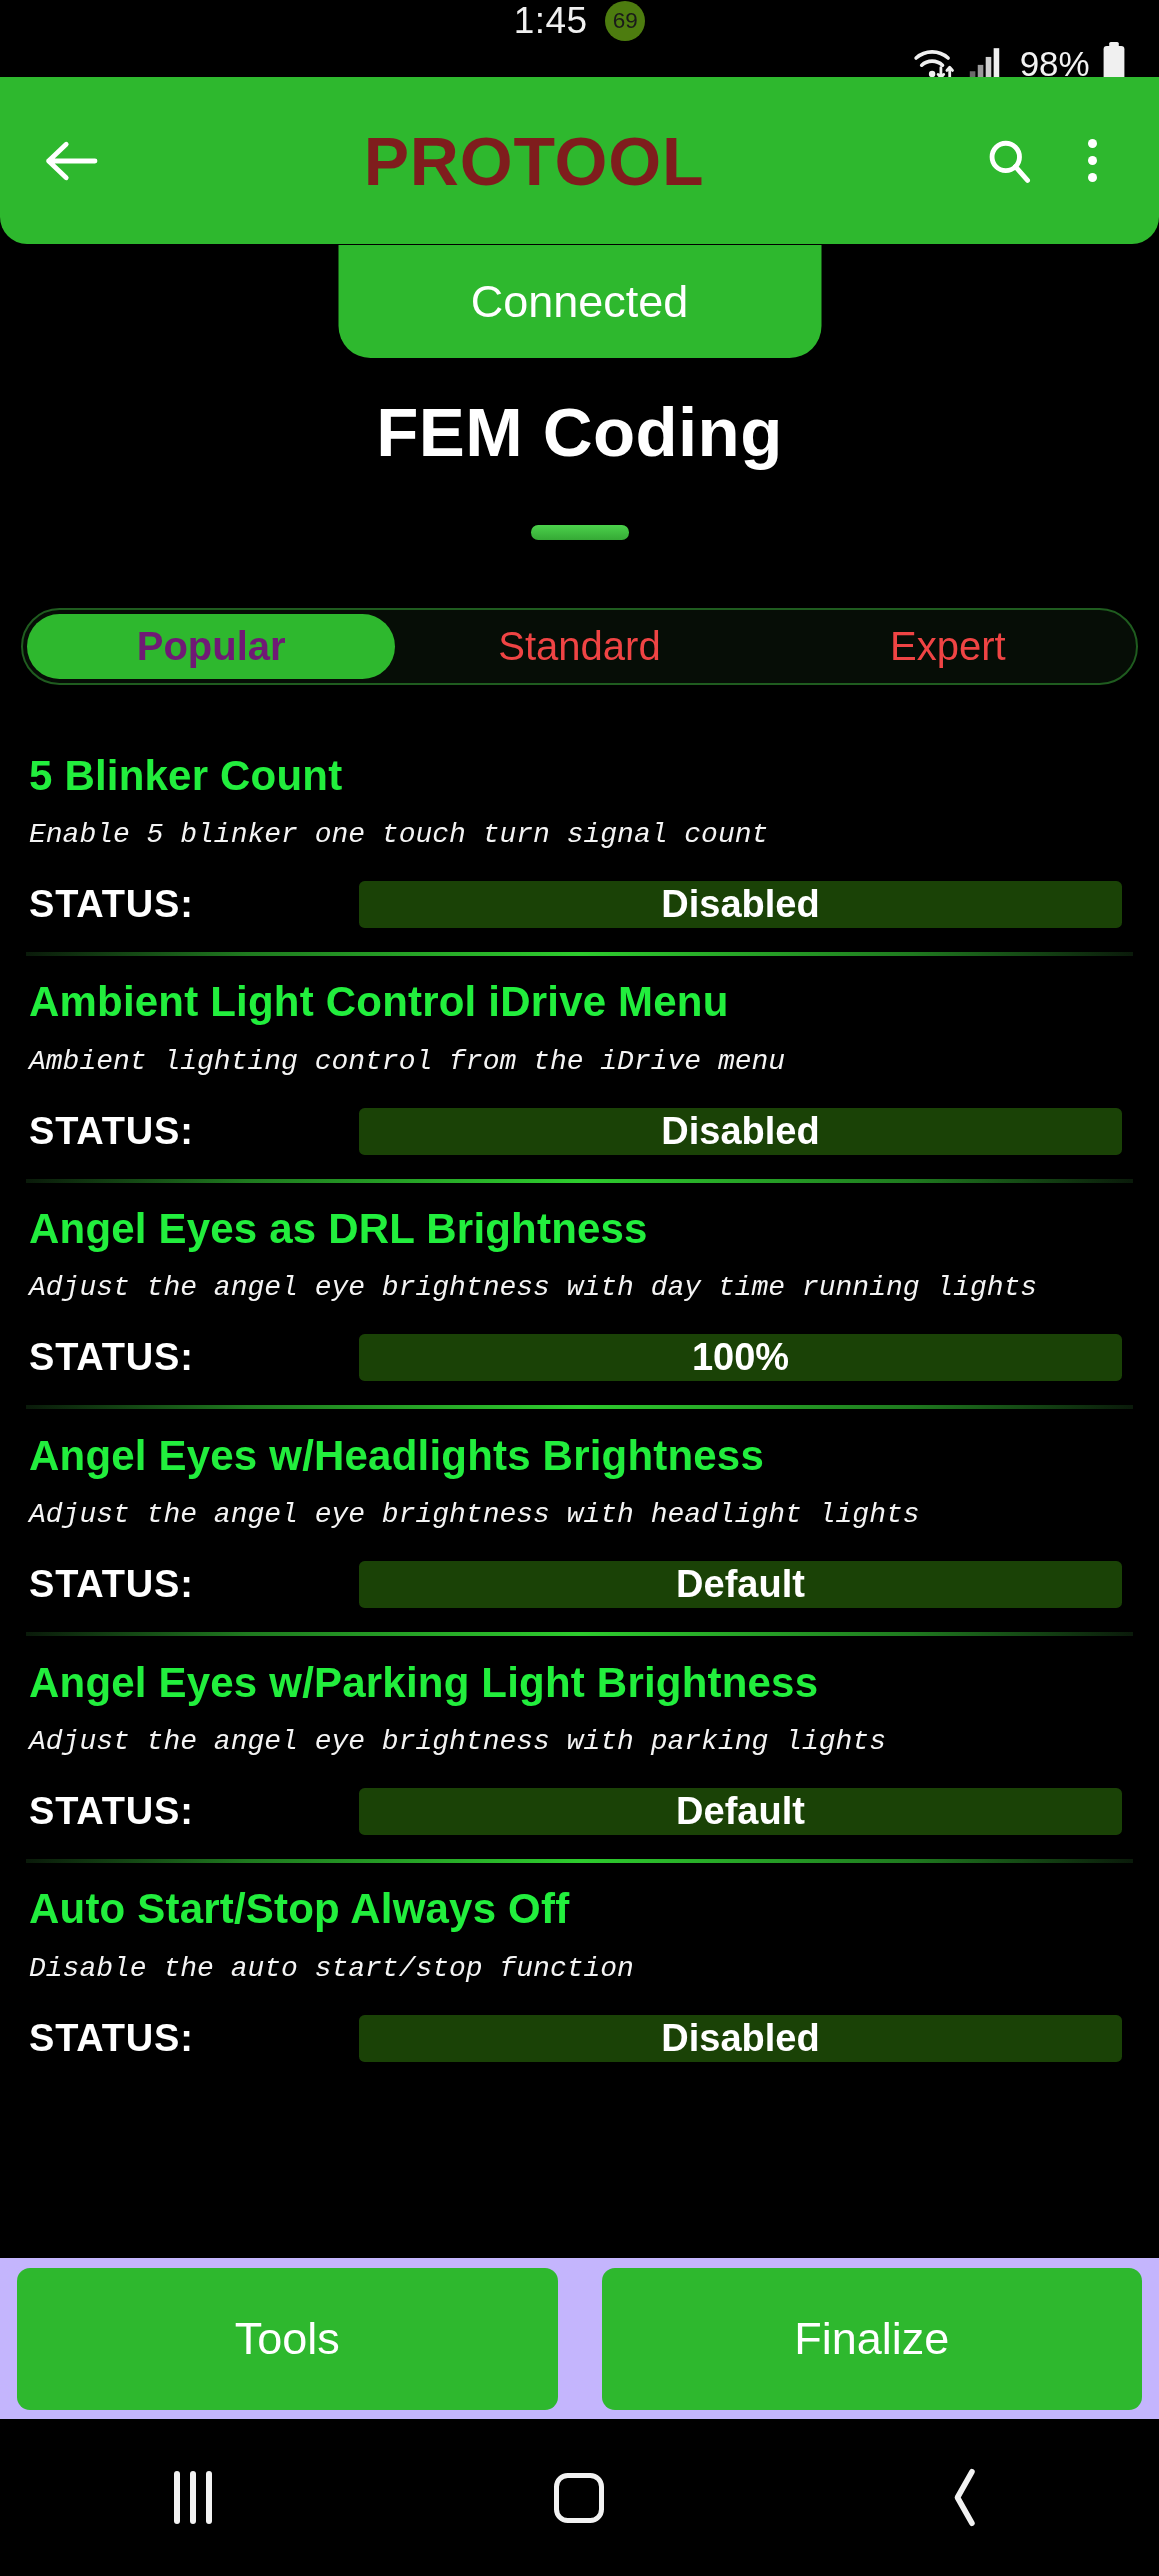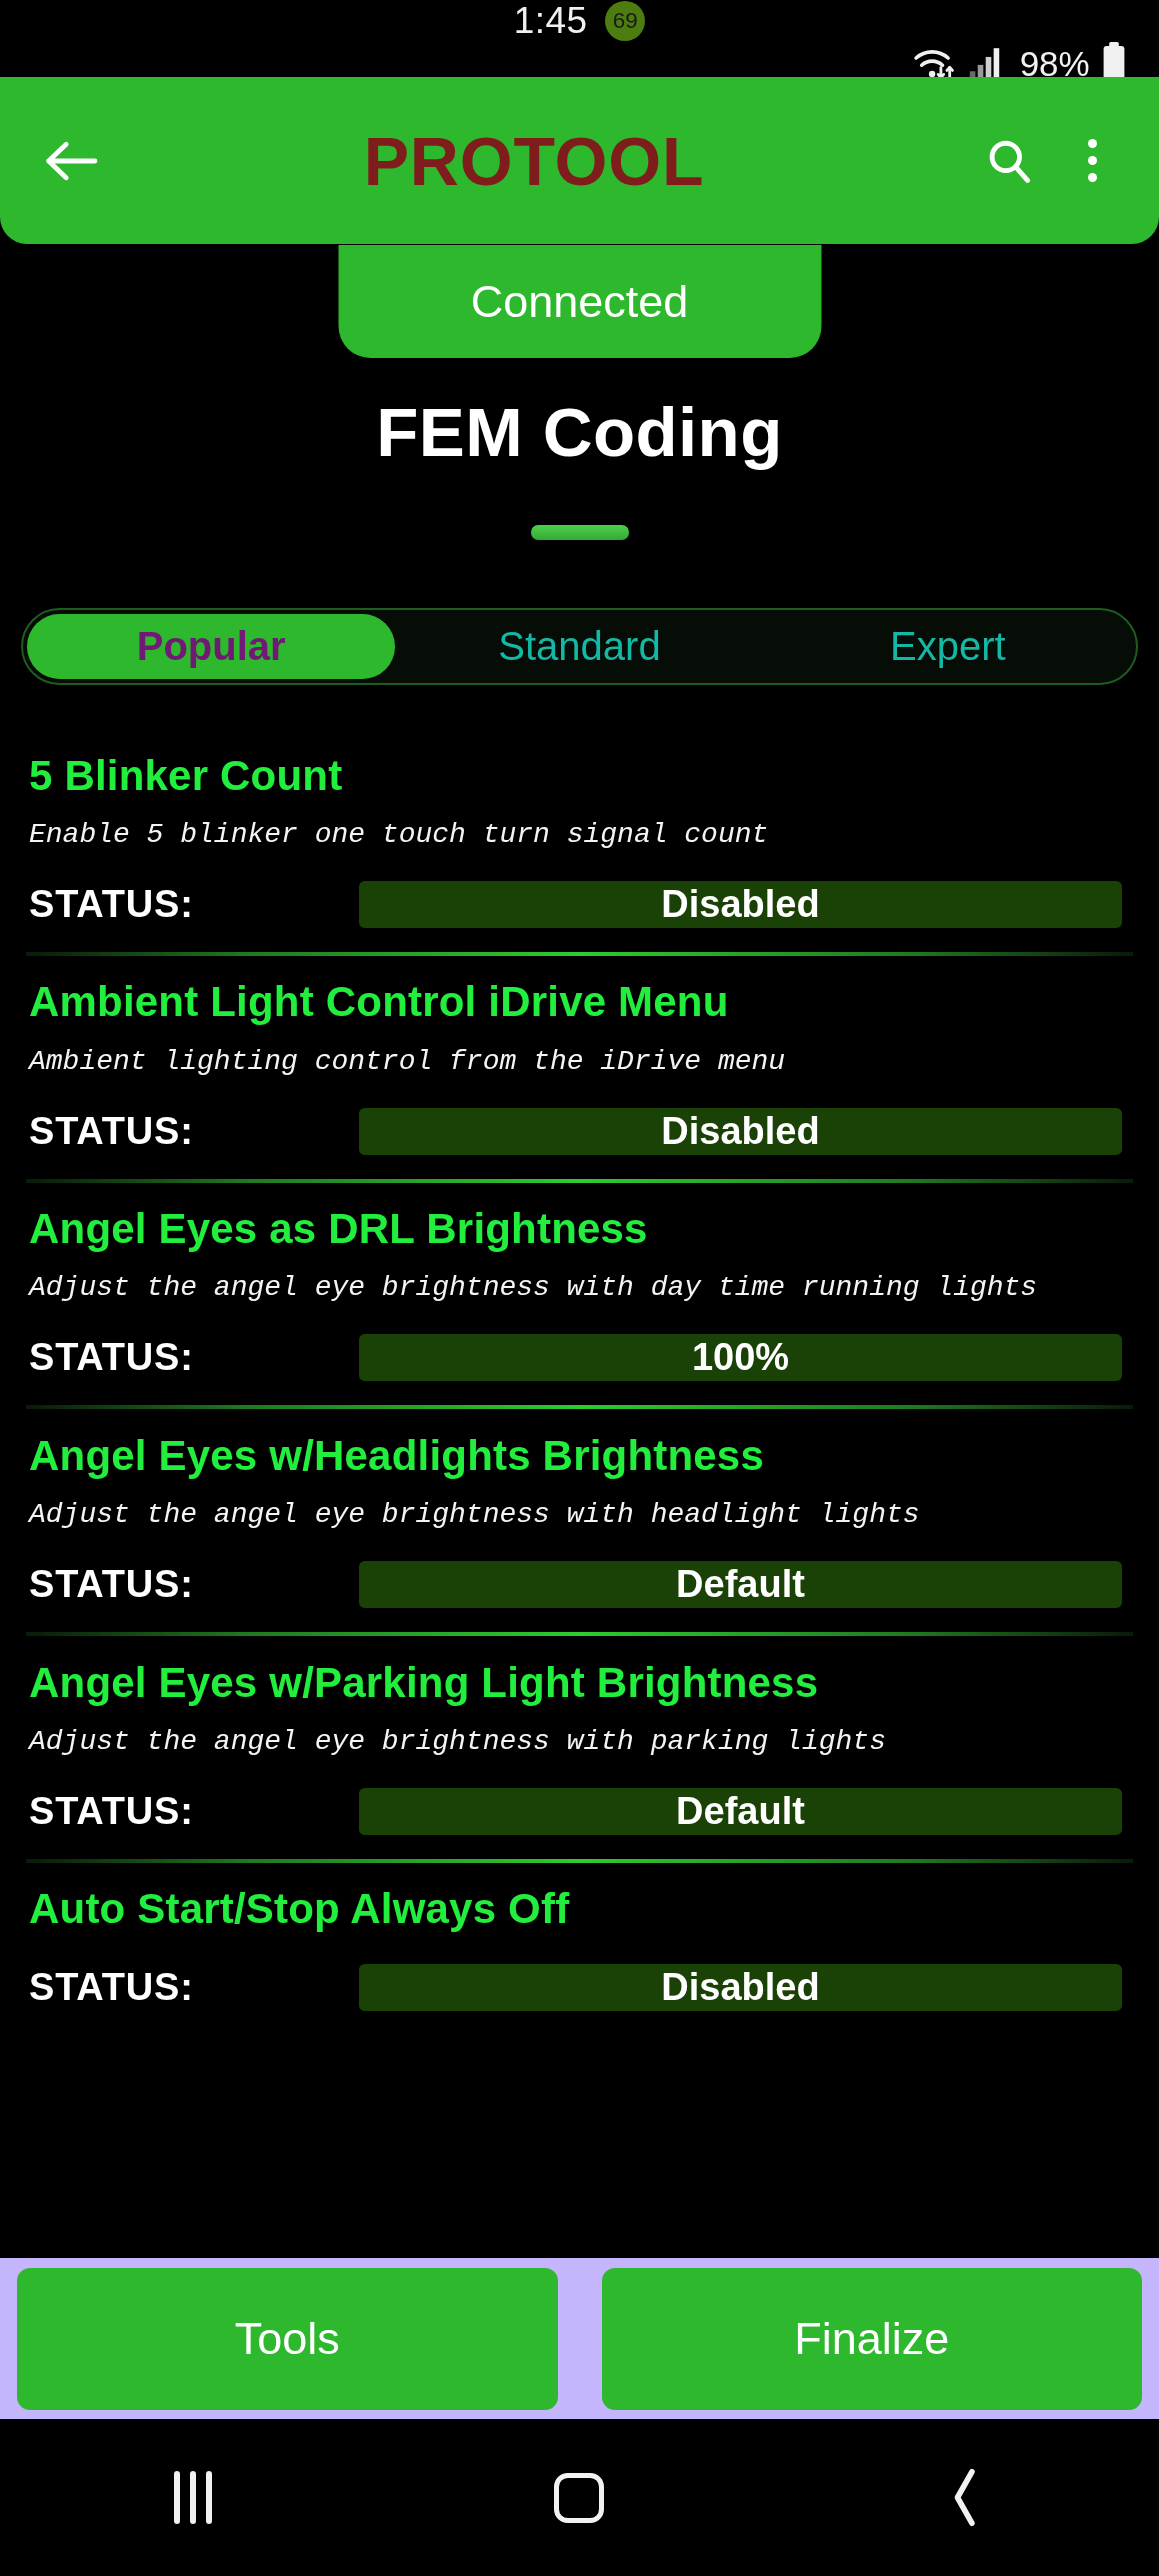--- a/index.html
+++ b/index.html
@@ -76,21 +76,21 @@
     width:1117px; height:77px;
     background:#060d06;
     border:2.4px solid #1f5c1f;
     border-radius:39px;
     display:flex; align-items:center;
     padding:4px;
   }
   .tab {
     flex:1 1 0; height:100%;
     display:flex; align-items:center; justify-content:center;
-    font-size:40px; font-weight:500; color:#14b8a6;
+    font-size:40px; font-weight:500; color:#ef4444;
     border-radius:35px;
   }
   .tab.active { background:#2eb82e; color:#701a75; font-weight:600; }
 
   
   .list {
     position:absolute; top:729px; left:0; width:1159px; height:1534px;
     overflow:hidden;
   }
   .row { position:relative; padding:22.5px 29px 0 29px; }
@@ -265,20 +265,21 @@
       <div class="row-desc">Adjust the angel eye brightness with parking lights</div>
       <div class="row-status">
         <span class="status-label">STATUS:</span>
         <span class="status-box">Default</span>
       </div>
     </div>
     <div class="divider"></div>
 
     <div class="row">
       <div class="row-title">Auto Start/Stop Always Off</div>
+      <div class="row-desc">Disable the auto start/stop function</div>
       <div class="row-status">
         <span class="status-label">STATUS:</span>
         <span class="status-box">Disabled</span>
       </div>
     </div>
 
   </div>
 
   <div class="bottombar">
     <div class="bigbtn">Tools</div>

